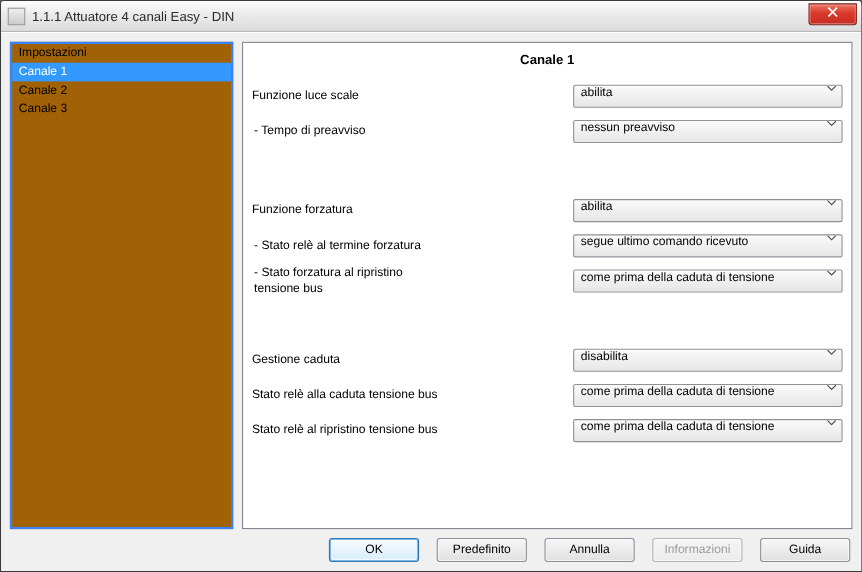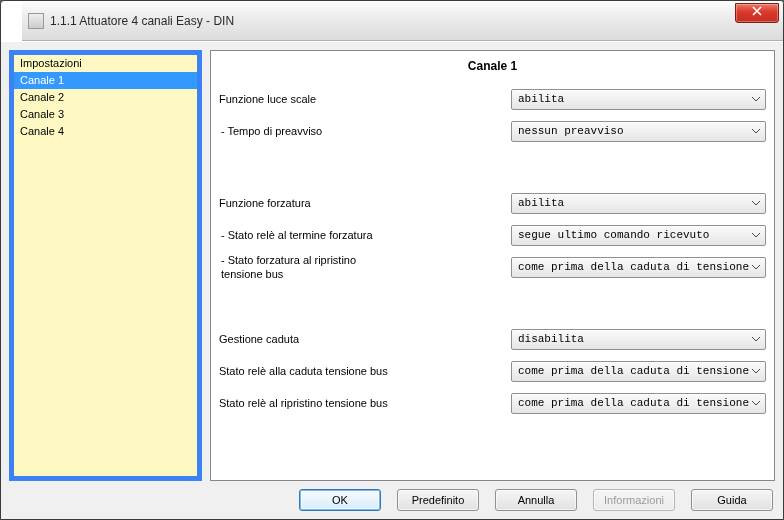--- a/index.html
+++ b/index.html
@@ -9,27 +9,26 @@
   .window {
     width: 784px; height: 520px;
     background: #fff;
     border: 1px solid #3a3a3a;
     border-radius: 4px 4px 0 0;
     overflow: hidden;
     display: flex; flex-direction: column;
   }
 
   .titlebar {
-    height: 40px;
+    height: 28px;
     background: linear-gradient(to bottom, #fdfdfd 0%, #ebebeb 45%, #dcdcdc 100%);
     border-bottom: 1px solid #b0b0b0;
     display: flex; align-items: center;
     padding: 0 0 0 6px;
     position: relative;
-    margin-left: 21px;
   }
   .titlebar .app-icon {
     width: 16px; height: 16px; margin-right: 6px;
     background: linear-gradient(#eee,#ccc);
     border: 1px solid #999;
   }
   .title-text { font-size: 12px; color: #2a2a2a; }
   .close-btn {
     position: absolute; right: 4px; top: 2px;
     width: 44px; height: 20px;
@@ -50,22 +49,22 @@
   }
 
   .main-row {
     flex: 1;
     display: flex;
     gap: 8px;
   }
 
   .sidebar {
     width: 203px;
-    background: #fef9c3;
-    border: 5px solid #3b82f6;
+    background: #a16207;
+    border: 2px solid #3b82f6;
     overflow: auto;
   }
   .sidebar-item {
     padding: 1px 6px;
     line-height: 15px;
     cursor: default;
     white-space: nowrap;
   }
   .sidebar-item.selected {
     background: #3399ff;
@@ -100,26 +99,25 @@
   }
   .form-label.sub { padding-left: 2px; }
   .gap-row { height: 40px; }
 
   .dropdown {
     flex: 1;
     height: 21px;
     background: linear-gradient(to bottom, #fafafa, #e6e6e6);
     border: 1px solid #8e8f97;
     border-radius: 2px;
-    display: flex; align-items: center;
+    display: flex; align-items: flex-start;
     padding: 0 2px 0 6px;
     position: relative;
     box-shadow: inset 0 1px 0 rgba(255,255,255,0.6);
     cursor: default;
-    font-family: Liberation Mono, monospace;
   }
   .dropdown-val {
     flex: 1; white-space: nowrap; overflow: hidden; text-overflow: ellipsis;
   }
   .dropdown-arrow {
     width: 14px; text-align: center; color: #4a4a4a;
   }
   .dropdown-arrow svg { display: block; margin: 0 auto; }
 
   .button-row {
@@ -171,23 +169,20 @@
         </div>
         <div class="sidebar-item selected">
           <span>Canale 1</span>
         </div>
         <div class="sidebar-item">
           <span>Canale 2</span>
         </div>
         <div class="sidebar-item">
           <span>Canale 3</span>
         </div>
-        <div class="sidebar-item">
-          <span>Canale 4</span>
-        </div>
       </div>
 
       <div class="panel">
         <div class="panel-title">Canale 1</div>
         <div class="form-rows">
 
           <div class="form-row">
             <div class="form-label">Funzione luce scale</div>
             <div class="dropdown">
               <span class="dropdown-val">abilita</span>

